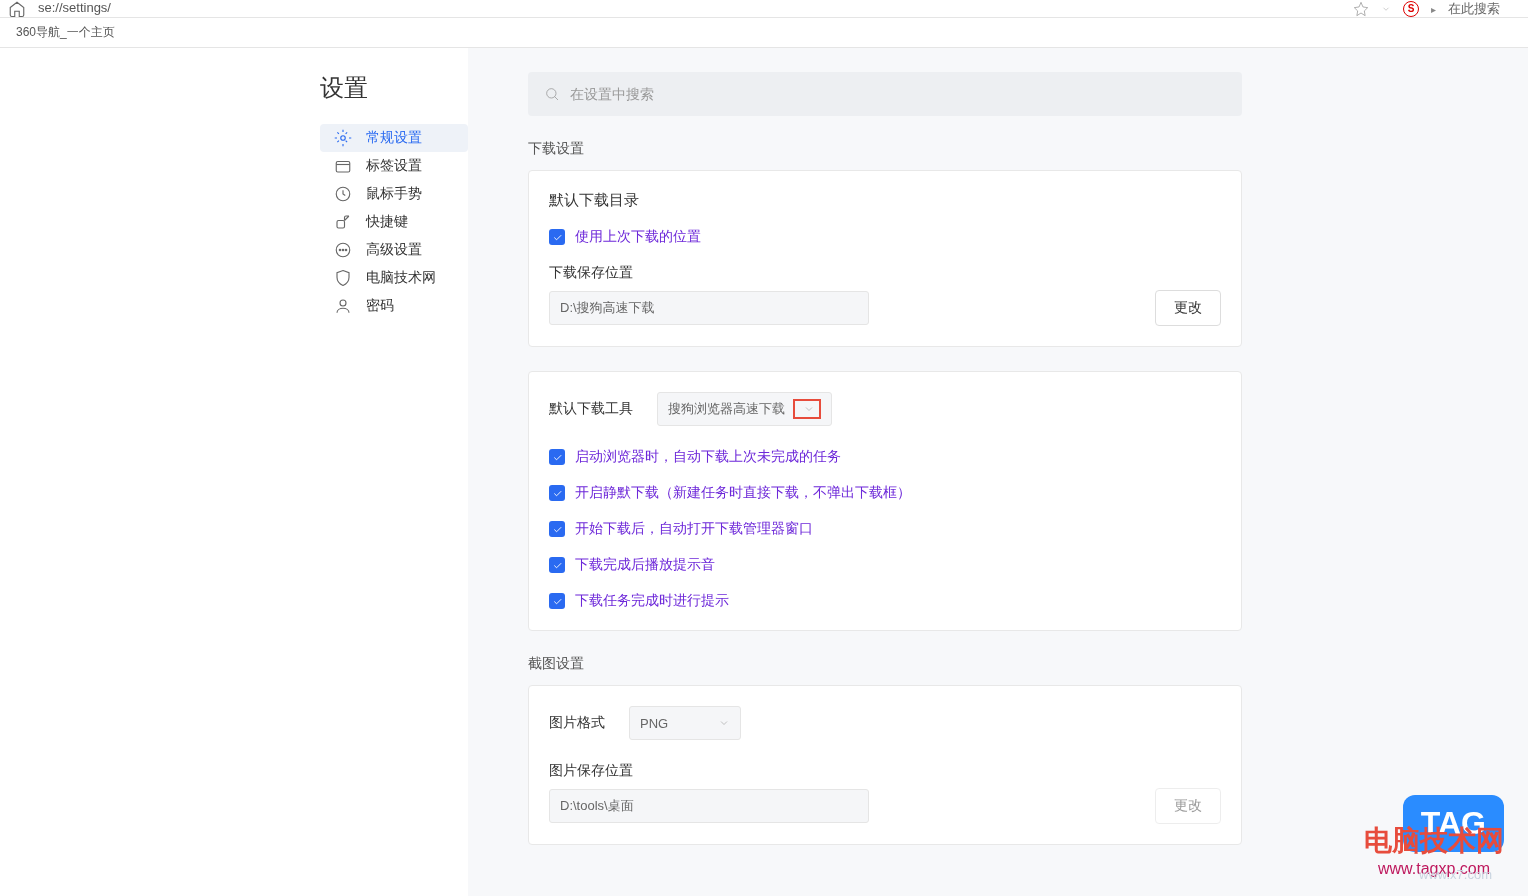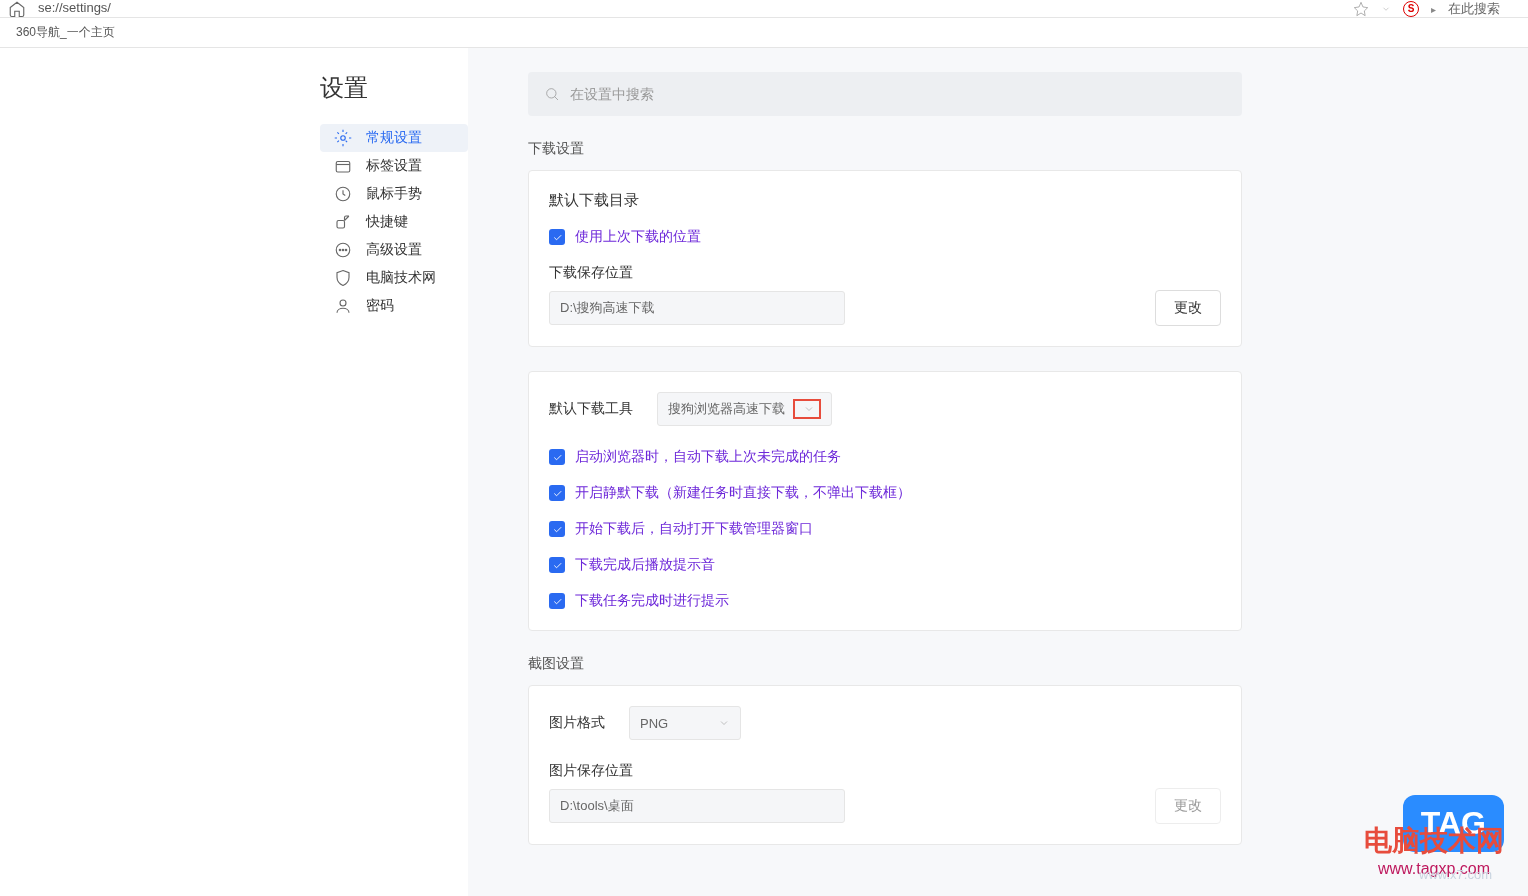--- a/index.html
+++ b/index.html
@@ -117,21 +117,21 @@
   align-items: center;
   justify-content: center;
   cursor: pointer;
 }
 .checkbox svg { width: 11px; height: 11px; stroke: #fff; stroke-width: 2; fill: none; }
 .checkbox-label { font-size: 14px; color: #6d28d9; }
 
 .field-label { font-size: 14px; color: #333; margin-bottom: 8px; margin-top: 14px; }
 .field-row { display: flex; align-items: center; gap: 16px; }
 .path-input {
-  width: 296px;
+  width: 320px;
   height: 34px;
   background: #f5f6f8;
   border: 1px solid #e5e5e5;
   border-radius: 3px;
   padding: 0 10px;
   font-size: 13px;
   color: #666;
   display: flex;
   align-items: center;
 }

